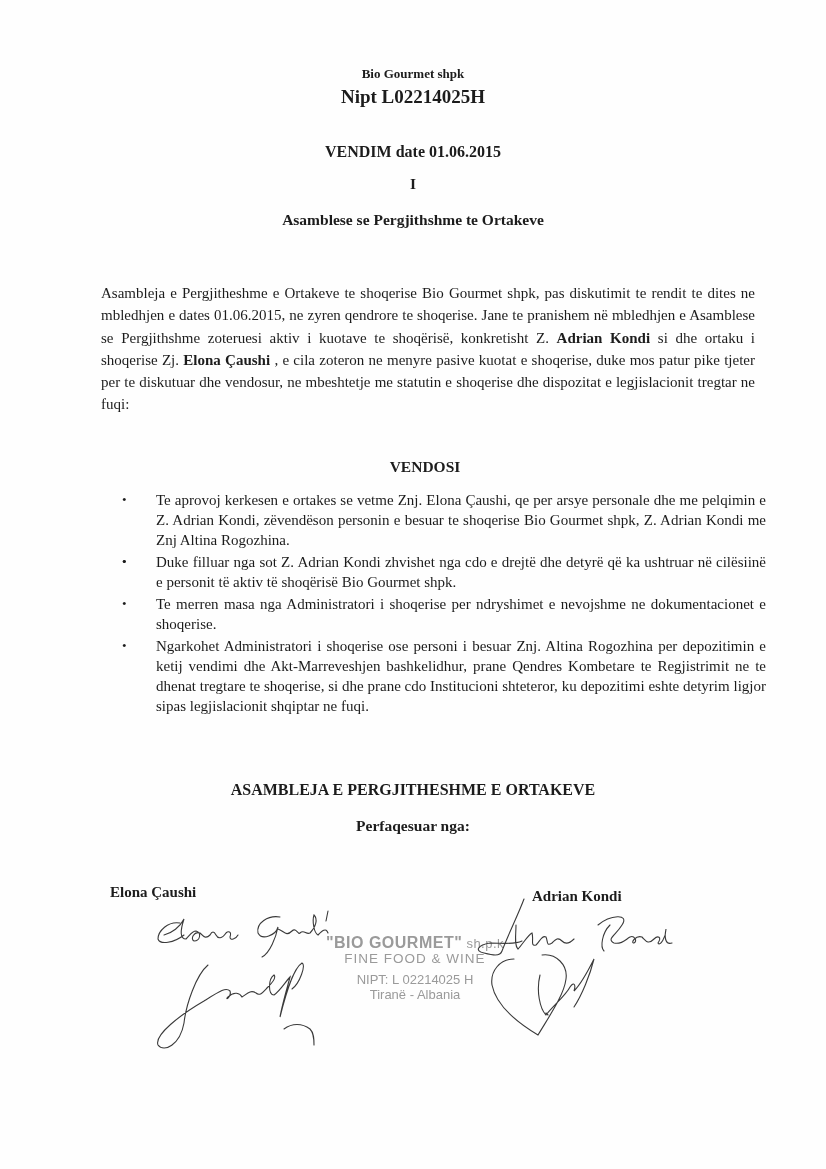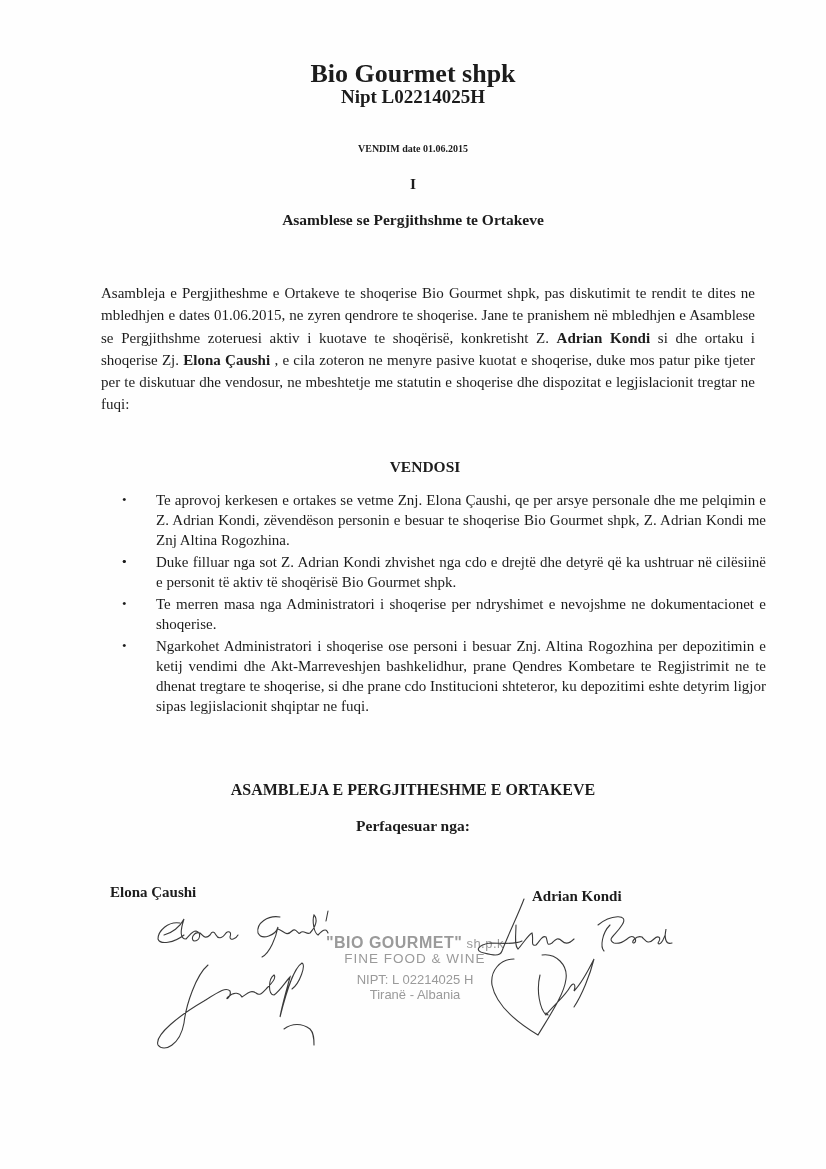--- a/index.html
+++ b/index.html
@@ -3,23 +3,23 @@
   <meta charset="utf-8">
   <style>
     html, body { margin: 0; padding: 0; background: #ffffff; }
     body {
       width: 826px; height: 1169px; position: relative; overflow: hidden;
       font-family: "Liberation Serif", "DejaVu Serif", serif;
       color: #1c1c1c;
     }
     .page { position: absolute; left: 0; top: 0; width: 826px; height: 1169px; background: #fefefe; }
     .center { position: absolute; left: 0; width: 826px; text-align: center; font-weight: bold; }
-    .company { top: 62px; font-size: 26px; line-height: 23px; }
+    .company { top: 62px; font-size: 13px; line-height: 23px; }
     .nipt { top: 85px; font-size: 19px; line-height: 23px; }
-    .vendim { top: 143px; font-size: 10px; }
+    .vendim { top: 143px; font-size: 16px; }
     .roman { top: 175px; font-size: 15.5px; }
     .assembly-title { top: 211px; font-size: 15.5px; }
     .intro {
       position: absolute; left: 101px; top: 282px; width: 654px;
       font-size: 15px; line-height: 22.3px; text-align: justify;
     }
     .intro b { font-weight: bold; }
     .vendosi { top: 458px; font-size: 15.5px; padding-left: 12px; }
     .decisions {
       position: absolute; left: 112px; top: 490px; width: 654px;

